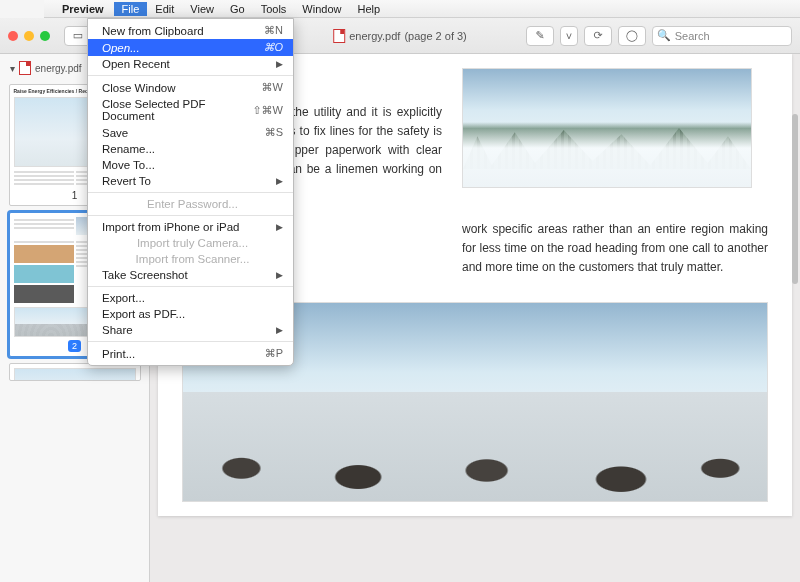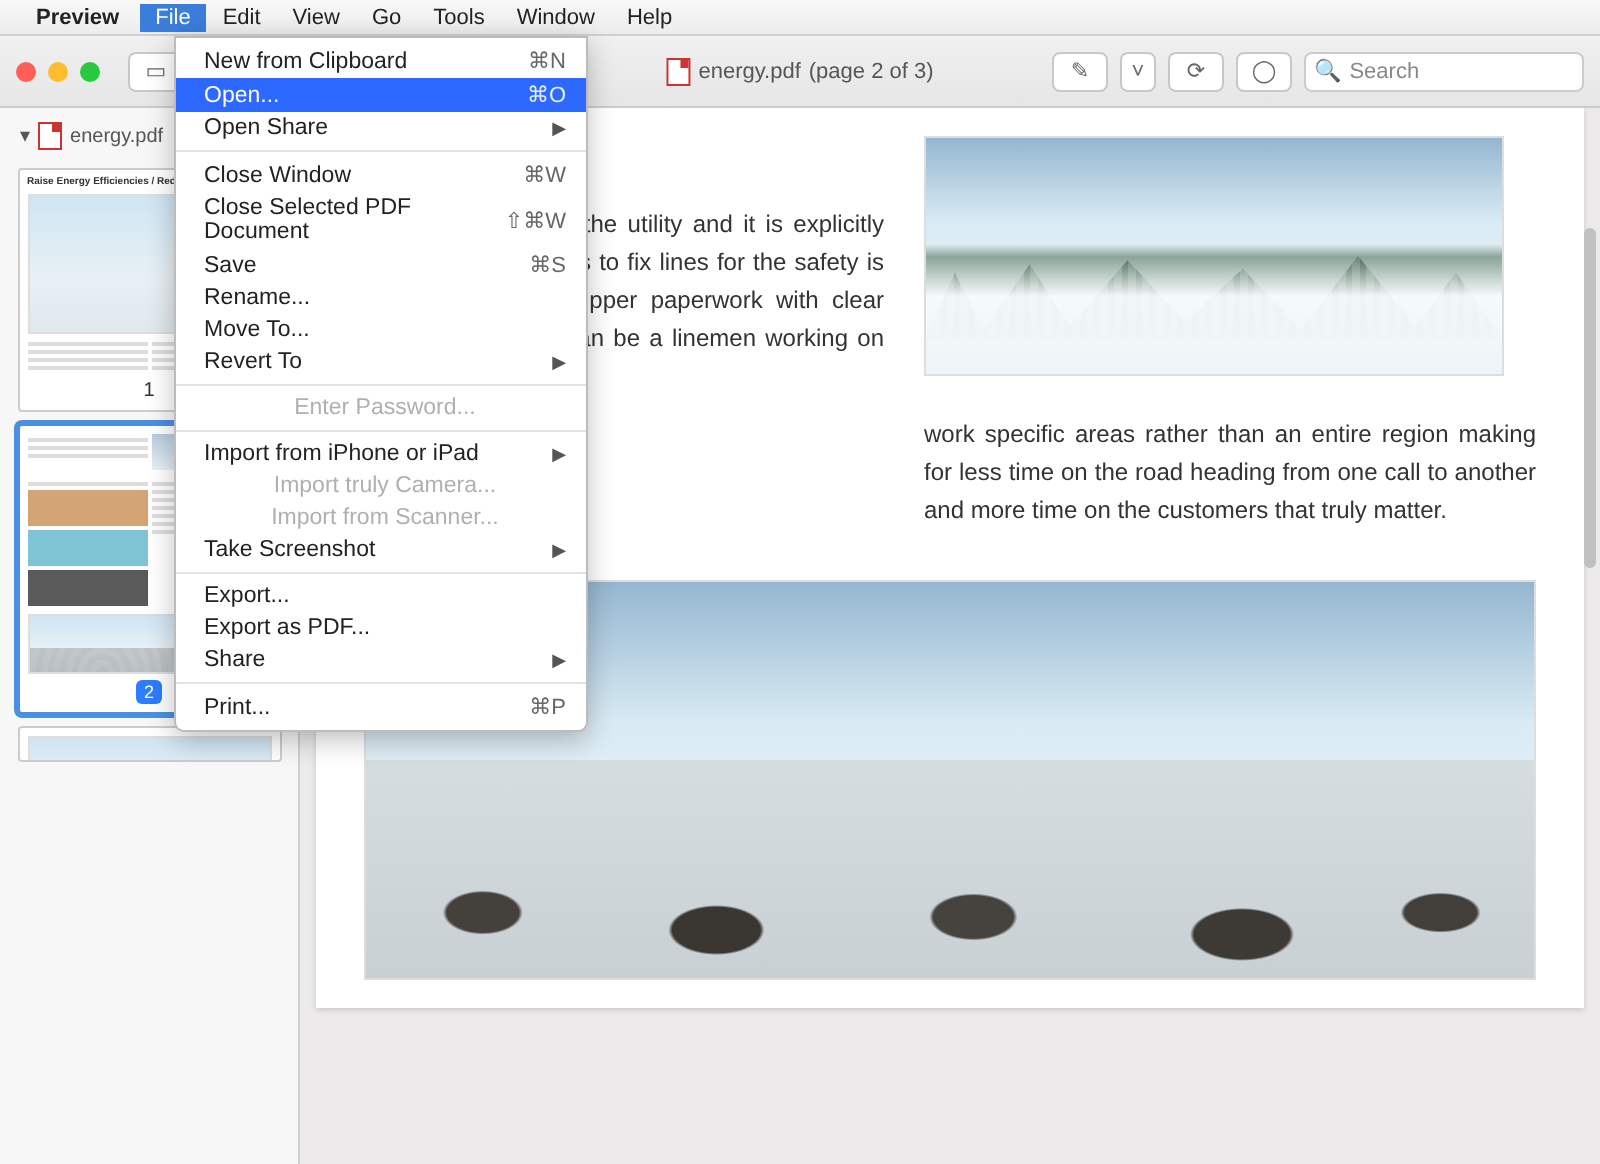--- a/index.html
+++ b/index.html
@@ -1,18 +1,18 @@
 <!DOCTYPE html>
 <html><head>
 <meta charset="utf-8">
 <style>
 * { margin: 0; padding: 0; box-sizing: border-box; font-family: -apple-system, "Helvetica Neue", Arial, sans-serif; }
 body { width: 800px; height: 582px; background: #f5f5f5; overflow: hidden; position: relative; }
 
-.menubar { height: 18px; background: linear-gradient(#f8f8f8,#ececec); border-bottom: 1px solid #d0d0d0; display: flex; align-items: center; padding-left: 10px; font-size: 11px; color: #222; }
+.menubar { height: 18px; background: linear-gradient(#f8f8f8,#ececec); border-bottom: 1px solid #d0d0d0; display: flex; align-items: center; padding-left: 10px; font-size: 11px; color: #222; margin-left: 44px; }
 .menubar .apple { margin-right: 8px; font-size: 12px; }
 .menubar .app-name { font-weight: 600; margin-right: 10px; }
 .menubar .mitem { padding: 1px 8px; cursor: default; }
 .menubar .mitem.active { background: #3b7ddb; color: #fff; }
 
 .window-chrome { height: 36px; background: linear-gradient(#f0f0f0,#e6e6e6); border-bottom: 1px solid #ccc; display: flex; align-items: center; padding: 0 8px; gap: 6px; position: relative; }
 .traffic { display: flex; gap: 6px; margin-right: 8px; }
 .dot { width: 10px; height: 10px; border-radius: 50%; }
 .dot.r { background:#ff5f56; } .dot.y { background:#ffbd2e; } .dot.g { background:#27c93f; }
 .tb-btn { width: 28px; height: 20px; border: 1px solid #c8c8c8; border-radius: 4px; background: #fff; font-size: 11px; display:flex;align-items:center;justify-content:center;color:#666; }
@@ -44,21 +44,21 @@
 .textcol { flex:1; font-size: 12px; line-height: 1.6; color:#333; text-align:justify; }
 .heading { font-size: 18px; font-weight:bold; margin-bottom:6px; }
 .photo { width: 290px; height: 120px; background: linear-gradient(180deg,#94b6d0 0%,#d8eaf3 35%,#f0f5f8 70%,#e9eff3 100%); position:relative; overflow:hidden; border:1px solid #ddd; }
 .photo.mountains::after { content:""; position:absolute; bottom:0; left:0; right:0; height:55%; background: linear-gradient(180deg, transparent 0%, rgba(50,90,60,.5) 10%, rgba(245,250,252,.95) 40%, #eef4f7 100%); }
 .photo.trees::before { content:""; position:absolute; bottom:15%; left:0; right:0; height:35%; background: repeating-linear-gradient(90deg, rgba(30,50,35,.6) 0 3px, rgba(60,90,65,.4) 3px 7px); clip-path: polygon(0 100%, 5% 20%, 10% 90%, 18% 10%, 25% 85%, 35% 5%, 45% 80%, 55% 15%, 65% 90%, 75% 0%, 85% 85%, 92% 20%, 100% 100%); }
 .photo.wide { width: 100%; height: 200px; }
 .photo.rocks::after { content:""; position:absolute; bottom:0; left:0; right:0; height:55%; background: radial-gradient(ellipse 40px 22px at 10% 70%, #44403c 0 18px, transparent 20px), radial-gradient(ellipse 50px 26px at 30% 78%, #3a3632 0 22px, transparent 24px), radial-gradient(ellipse 45px 24px at 52% 72%, #46423e 0 20px, transparent 22px), radial-gradient(ellipse 55px 28px at 75% 80%, #3d3935 0 24px, transparent 26px), radial-gradient(ellipse 40px 20px at 92% 70%, #423e3a 0 18px, transparent 20px), linear-gradient(#d6dde1,#c8d0d4); }
 
 .dropdown { position:absolute; top:18px; left:87px; width:207px; background:#fff; border:1px solid #bcbcbc; border-radius:0 0 5px 5px; box-shadow: 0 4px 14px rgba(0,0,0,.25); font-size:11.5px; padding: 3px 0; z-index: 100; }
 .dd-item { display:flex; align-items:center; padding: 2px 10px 2px 14px; color:#222; position:relative; }
-.dd-item.hl { background:#2d68ff; color:#fff; }
+.dd-item.hl { background:#2d68ff; color:#fff;font-style:italic; }
 .dd-item.dis { color:#b0b0b0;justify-content:center; }
 .dd-item .sc { margin-left:auto; font-size:11px; color:#666; letter-spacing:0; }
 .dd-item.hl .sc { color:#e6efff; }
 .dd-item .arr { margin-left:auto; font-size:9px; color:#555; }
 .dd-sep { height:1px; background:#e2e2e2; margin:3px 0; }
 
 .scrollbar { position:absolute; right:2px; top:60px; width:6px; height:170px; background:#c0c0c0; border-radius:3px; }
 </style>
 </head>
 <body>
@@ -184,39 +184,39 @@
     <div class="scrollbar"></div>
 
     <div class="page">
       <div class="row">
         <div class="textcol" style="max-width:260px">
           <div class="heading">ES</div>
           <div>is a key in any hin the utility and it is explicitly working with power s to fix lines for the safety is always of concern. pper paperwork with clear owned power line can be a linemen working on the lines.</div>
         </div>
         <div style="flex:1">
           <div class="photo mountains trees"></div>
-          <div class="textcol" style="margin-top:20px">work specific areas rather than an entire region making for less time on the road heading from one call to another and more time on the customers that truly matter.</div>
+          <div class="textcol" style="margin-top:32px">work specific areas rather than an entire region making for less time on the road heading from one call to another and more time on the customers that truly matter.</div>
         </div>
       </div>
       <div class="photo wide rocks" style="margin-top:24px"></div>
     </div>
   </div>
 </div>
 
 <div class="dropdown" id="dd">
     <div class="dd-item">
       <span>New from Clipboard</span>
       <span class="sc">⌘N</span>
     </div>
     <div class="dd-item hl">
       <span>Open...</span>
       <span class="sc">⌘O</span>
     </div>
     <div class="dd-item">
-      <span>Open Share</span>
+      <span>Open Recent</span>
       <span class="arr">▶</span>
     </div>
     <div class="dd-sep"></div>
     <div class="dd-item">
       <span>Close Window</span>
       <span class="sc">⌘W</span>
     </div>
     <div class="dd-item">
       <span>Close Selected PDF Document</span>
       <span class="sc">⇧⌘W</span>

